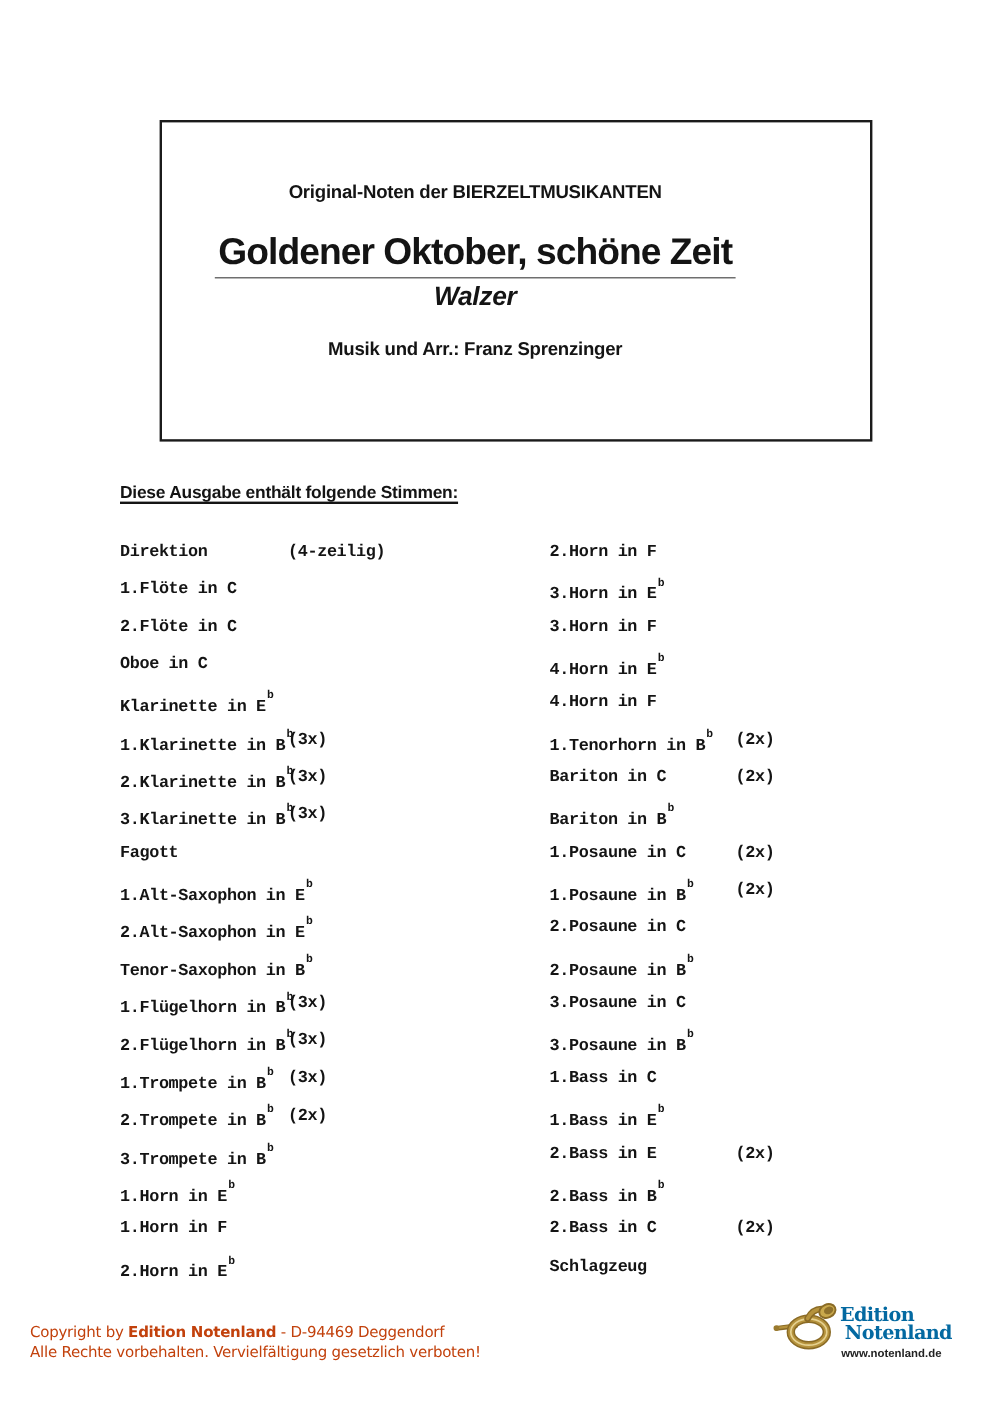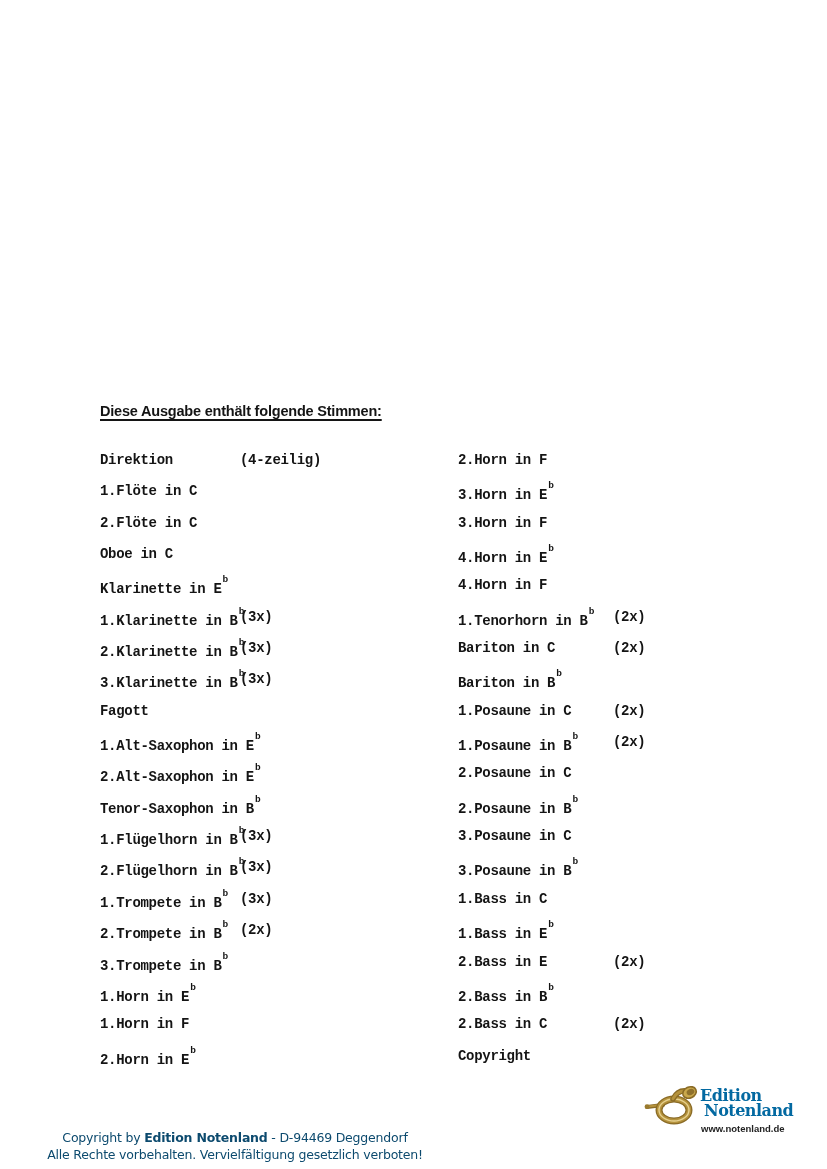--- a/index.html
+++ b/index.html
@@ -72,25 +72,23 @@
   .col-right .part-note{left:155px;text-align:left;}
   sup.flat{
     font-size:9.5px;
     position:relative;top:-5px;
     margin-left:1px;
   }
 
   
   .footer-copy{
     position:absolute;left:25px;top:1102px;width:420px;
-    text-align:center;
     font-family:"DejaVu Sans",sans-serif;
-    font-size:12.5px;line-height:16.5px;color:#0c4a6e;
+    font-size:12.5px;line-height:16.5px;color:#c2410c;
     letter-spacing:-0.2px;
-    margin-top:28px;
   }
   .footer-copy b{font-weight:bold;}
 
   .logo{position:absolute;left:643px;top:1082px;width:180px;height:60px;}
   .logo-horn{position:absolute;left:0;top:3px;}
   .logo-name{
     position:absolute;left:57px;top:6px;
     font-family:"DejaVu Serif",serif;
     font-weight:bold;font-size:16px;line-height:15px;
     letter-spacing:-0.5px;color:#0369a1;
@@ -102,20 +100,30 @@
     font-size:9.5px;font-weight:bold;color:#222;
     letter-spacing:0;
     white-space:nowrap;
   }
 </style>
 </head>
 <body>
 
 <div class="page">
 
+  <div class="header-box">
+    <div class="header-inner">
+      <div class="series-line">Original-Noten der BIERZELTMUSIKANTEN</div>
+      <div>
+        <span class="main-title">Goldener Oktober, schöne Zeit</span>
+      </div>
+      <div class="subtitle">Walzer</div>
+      <div class="credit-line">Musik und Arr.: Franz Sprenzinger</div>
+    </div>
+  </div>
 
   <div class="list-heading">Diese Ausgabe enthält folgende Stimmen:</div>
 
   <div class="parts-col col-left">
       <div class="part-row"><span class="part-name">Direktion</span><span class="part-note">(4-zeilig)</span></div>
       <div class="part-row"><span class="part-name">1.Flöte in C</span><span class="part-note"></span></div>
       <div class="part-row"><span class="part-name">2.Flöte in C</span><span class="part-note"></span></div>
       <div class="part-row"><span class="part-name">Oboe in C</span><span class="part-note"></span></div>
       <div class="part-row"><span class="part-name">Klarinette in E<sup class="flat">b</sup></span><span class="part-note"></span></div>
       <div class="part-row"><span class="part-name">1.Klarinette in B<sup class="flat">b</sup></span><span class="part-note">(3x)</span></div>
@@ -147,21 +155,21 @@
       <div class="part-row"><span class="part-name">1.Posaune in B<sup class="flat">b</sup></span><span class="part-note">(2x)</span></div>
       <div class="part-row"><span class="part-name">2.Posaune in C</span><span class="part-note"></span></div>
       <div class="part-row"><span class="part-name">2.Posaune in B<sup class="flat">b</sup></span><span class="part-note"></span></div>
       <div class="part-row"><span class="part-name">3.Posaune in C</span><span class="part-note"></span></div>
       <div class="part-row"><span class="part-name">3.Posaune in B<sup class="flat">b</sup></span><span class="part-note"></span></div>
       <div class="part-row"><span class="part-name">1.Bass in C</span><span class="part-note"></span></div>
       <div class="part-row"><span class="part-name">1.Bass in E<sup class="flat">b</sup></span><span class="part-note"></span></div>
       <div class="part-row"><span class="part-name">2.Bass in E</span><span class="part-note">(2x)</span></div>
       <div class="part-row"><span class="part-name">2.Bass in B<sup class="flat">b</sup></span><span class="part-note"></span></div>
       <div class="part-row"><span class="part-name">2.Bass in C</span><span class="part-note">(2x)</span></div>
-      <div class="part-row"><span class="part-name">Copyright</span><span class="part-note"></span></div>
+      <div class="part-row"><span class="part-name">Schlagzeug</span><span class="part-note"></span></div>
     </div>
 
   <div class="footer-copy">
     <div><span>Copyright by </span><b>Edition Notenland</b><span> - D-94469 Deggendorf</span></div>
     <div>Alle Rechte vorbehalten. Vervielfältigung gesetzlich verboten!</div>
   </div>
 
   <div class="logo">
     <svg class="logo-horn" width="56" height="42" viewBox="0 0 56 42" aria-hidden="true">
 

